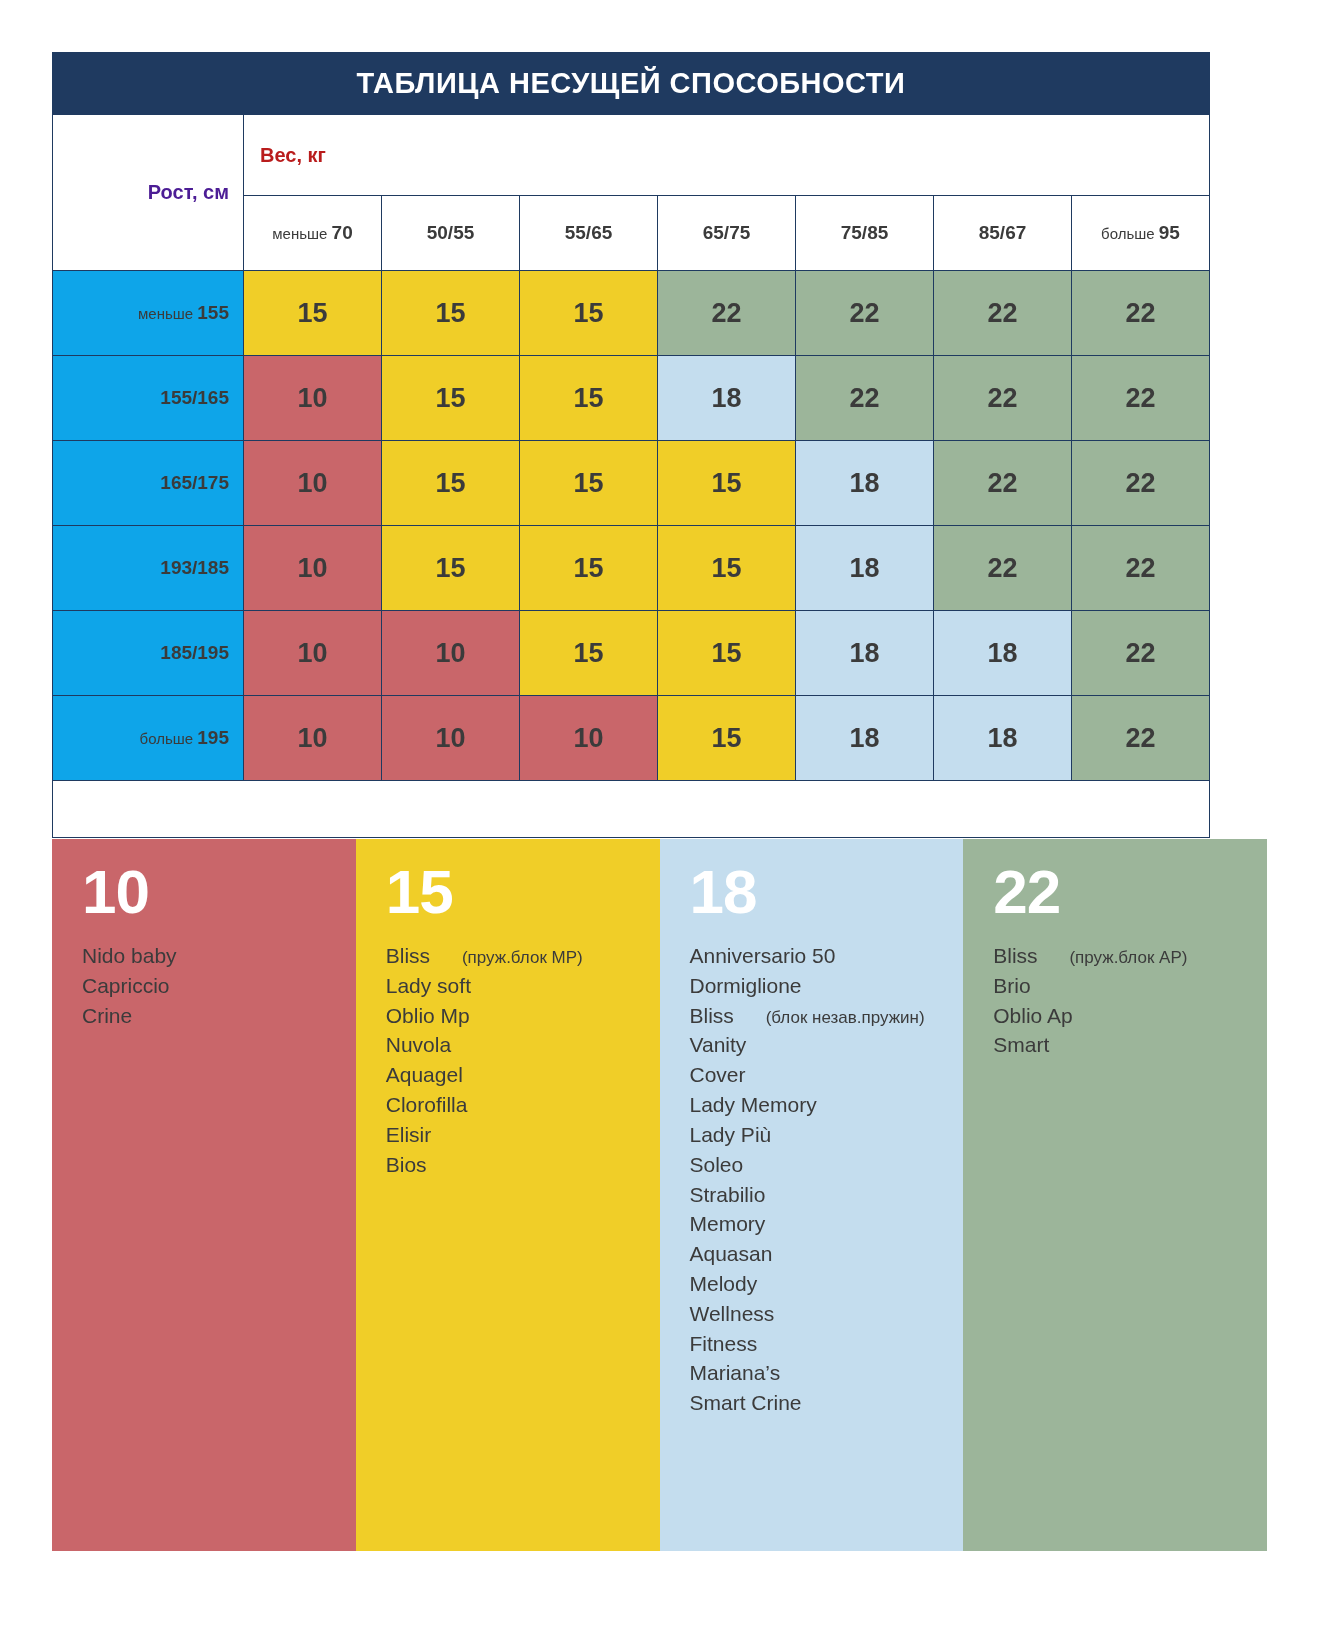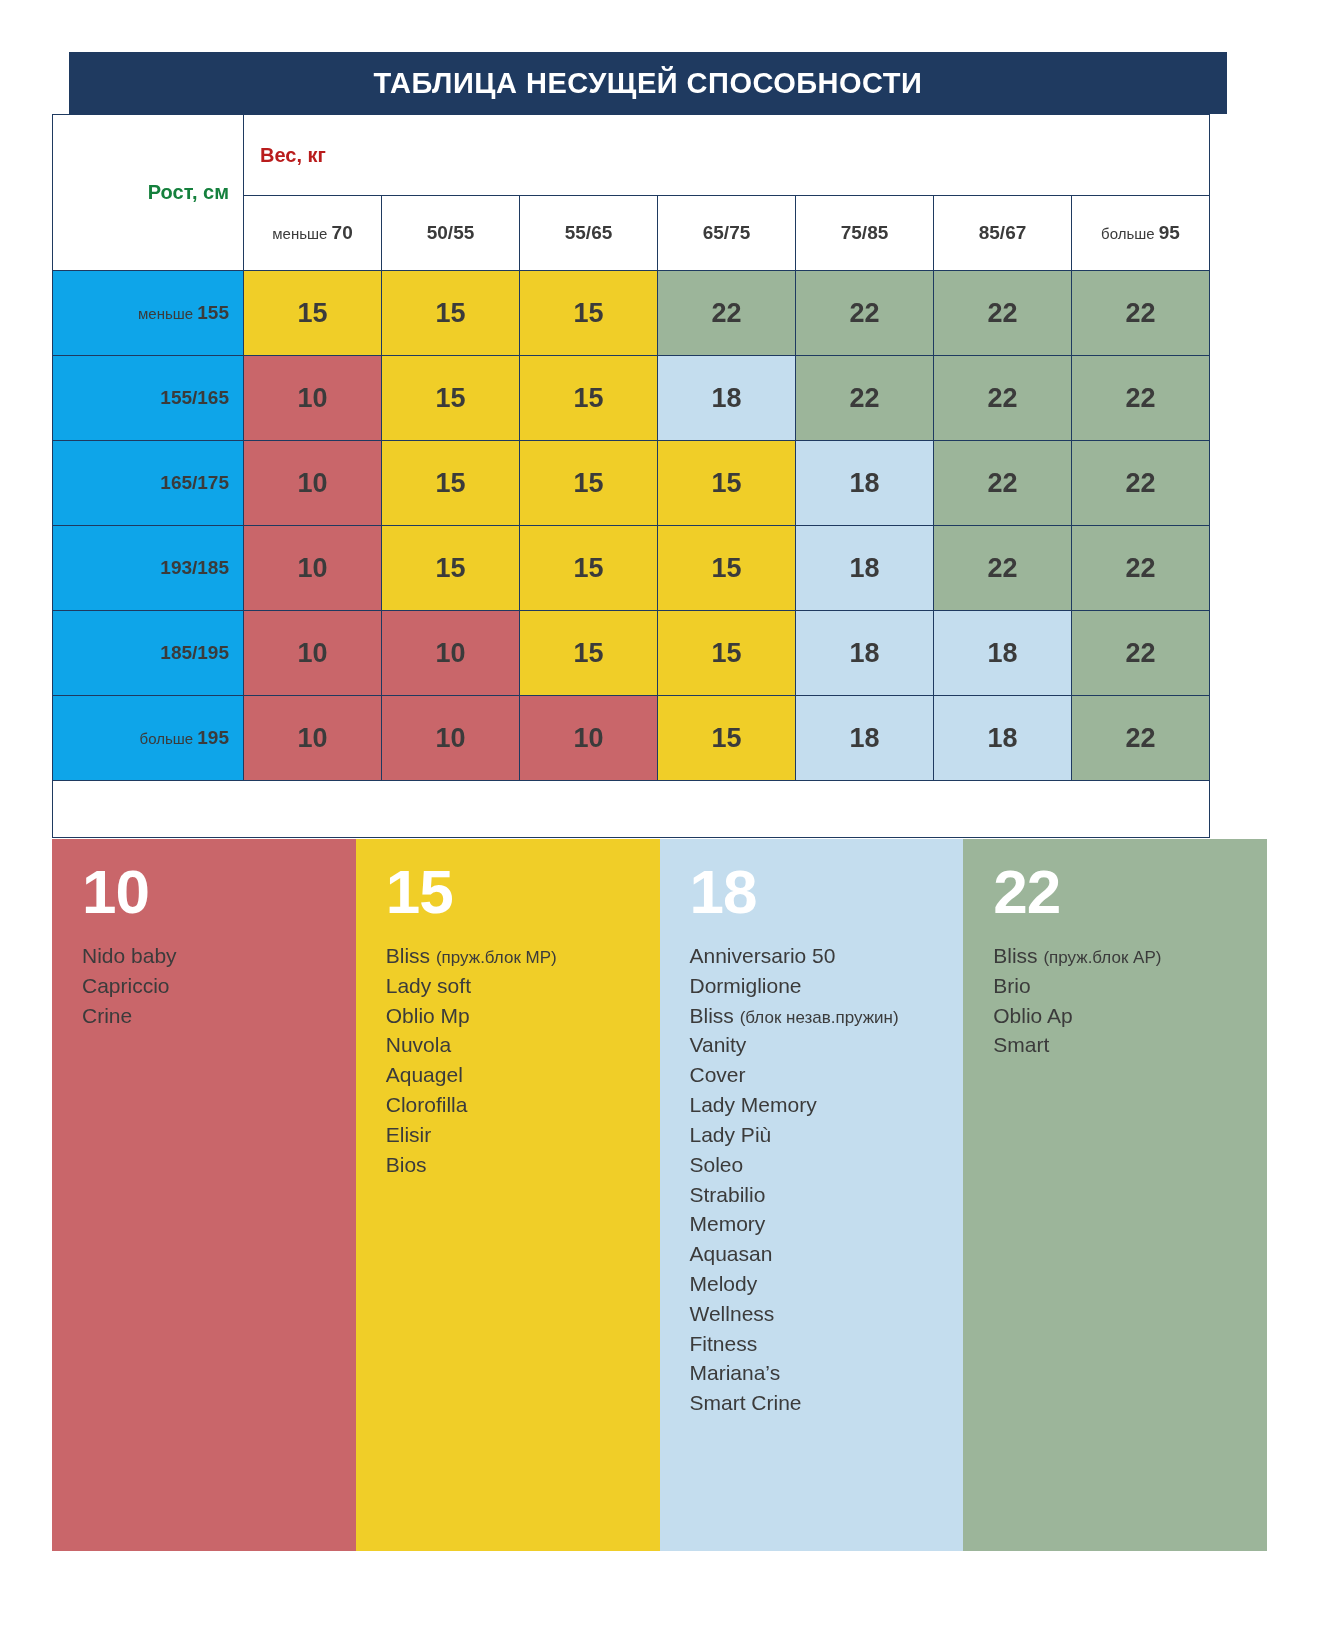--- a/index.html
+++ b/index.html
@@ -21,21 +21,21 @@
     top: 52px;
     width: 1215px;
   }
 
   
   .title-bar {
     background: #1f3a60;
     color: #ffffff;
     height: 62px;
     width: 1158px;
-    margin-left: 17px;
+    margin-left: 0;
     display: flex;
     align-items: center;
     justify-content: center;
   }
   .title-bar .title-text {
     font-size: 29px;
     font-weight: bold;
     letter-spacing: 0.5px;
   }
 
@@ -51,21 +51,21 @@
     text-align: center;
     vertical-align: middle;
   }
   .corner-cell {
     width: 176px;
     height: 155px;
     text-align: right !important;
     padding-right: 14px !important;
     font-size: 20px;
     font-weight: bold;
-    color: #15803d;
+    color: #4c1d95;
     vertical-align: middle;
   }
   .weight-header {
     height: 80px;
     text-align: left !important;
     padding-left: 16px !important;
     font-size: 20px;
     font-weight: bold;
     color: #b91c1c;
   }
@@ -131,20 +131,21 @@
     letter-spacing: -1px;
   }
   .legend-item {
     font-size: 21px;
     color: #3b3b3b;
     line-height: 1.42;
     white-space: nowrap;
   }
   .legend-item .paren {
     font-size: 17px;
+    margin-left: 26px;
   }
 </style>
 </head>
 <body>
 
 <div class="page">
 
   <div class="title-bar">
     <span class="title-text">ТАБЛИЦА НЕСУЩЕЙ СПОСОБНОСТИ</span>
   </div>

